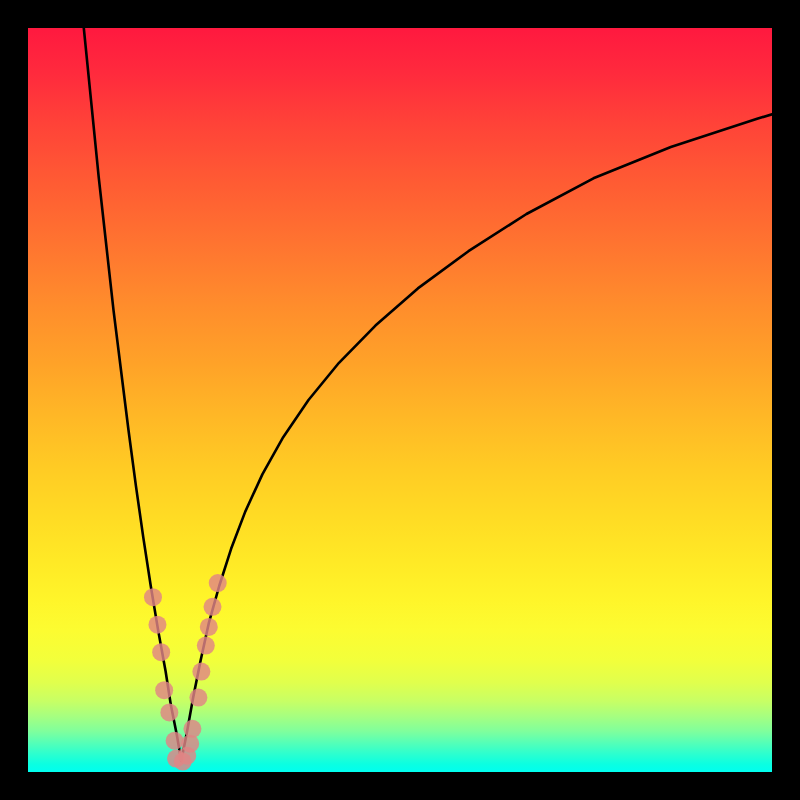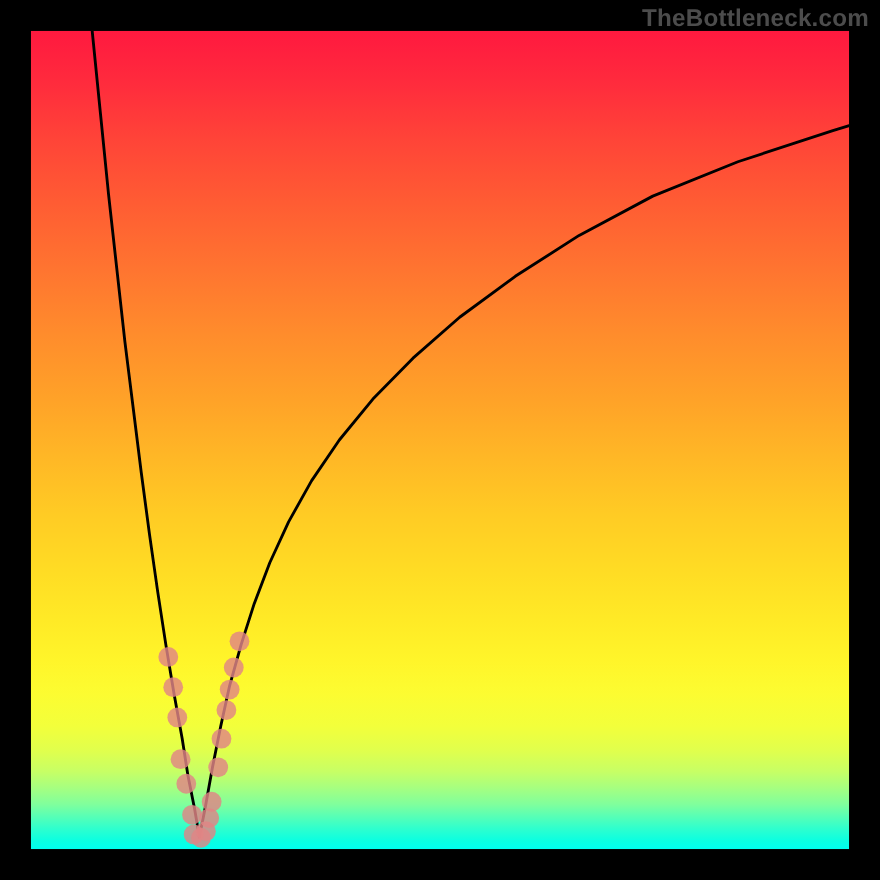--- a/index.html
+++ b/index.html
@@ -94,14 +94,13 @@
           <circle cx="164.42" cy="700.85" r="9" fill="#e08585" fill-opacity="0.82"></circle>
           <circle cx="170.38" cy="669.60" r="9" fill="#e08585" fill-opacity="0.82"></circle>
           <circle cx="173.35" cy="643.56" r="9" fill="#e08585" fill-opacity="0.82"></circle>
           <circle cx="177.82" cy="617.52" r="9" fill="#e08585" fill-opacity="0.82"></circle>
           <circle cx="180.79" cy="598.92" r="9" fill="#e08585" fill-opacity="0.82"></circle>
           <circle cx="184.51" cy="578.83" r="9" fill="#e08585" fill-opacity="0.82"></circle>
           <circle cx="189.72" cy="555.02" r="9" fill="#e08585" fill-opacity="0.82"></circle>
         </g>
     </svg>
   </div>
-  <div class="watermark">TheBottleneck.com</div>
 </div>
 
 </body></html>

